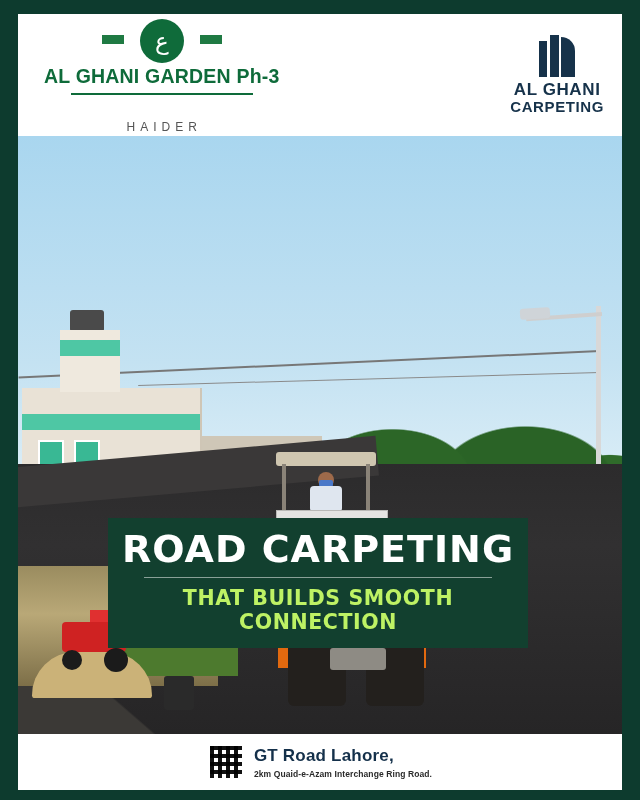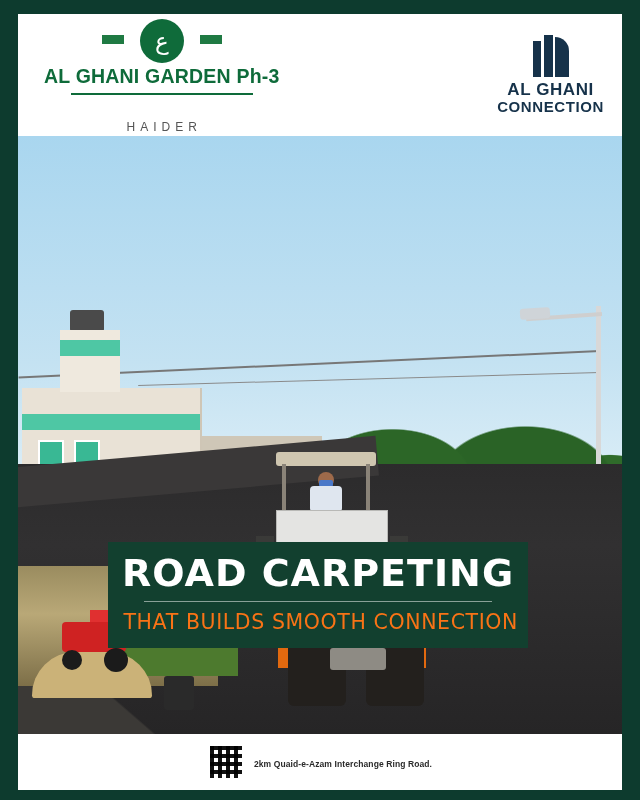--- a/index.html
+++ b/index.html
@@ -255,26 +255,25 @@
   .caption h1 {
     color: #ffffff;
     font-size: 38px;
     letter-spacing: 1px;
     font-weight: bold;
     line-height: 1.02;
     font-family: "DejaVu Sans", sans-serif;
   }
   .caption .rule { height: 1px; background: rgba(255,255,255,.5); margin: 8px 26px; }
   .caption h2 {
-    color: #f97316;
+    color: #bef264;
     font-size: 20.5px;
-    font-weight: normal;
+    font-weight: bold;
     letter-spacing: 0.6px;
     font-family: "DejaVu Sans", sans-serif;
-    text-align: right;
   }
   
   .footer {
     height: 56px;
     background: #ffffff;
     display: flex;
     align-items: center;
     justify-content: center;
     gap: 10px;
     flex: none;
@@ -309,21 +308,21 @@
       <div class="brand-sub">HAIDER</div>
     </div>
 
     <div class="brand-right">
       <div class="dev-mark">
         <i class="a"></i>
           <i class="b"></i>
           <i class="c"></i>
       </div>
       <div class="dev-name">AL GHANI</div>
-      <div class="dev-name2">CONNECTION</div>
+      <div class="dev-name2">CARPETING</div>
     </div>
   </div>
 
   <div class="photo">
     <div class="sky"></div>
     <div class="wire"></div>
     <div class="wire2"></div>
     <div class="treeline"></div>
 
     <div class="building">
@@ -384,17 +383,18 @@
     <div class="caption">
       <h1>ROAD CARPETING</h1>
       <div class="rule"></div>
       <h2>THAT BUILDS SMOOTH CONNECTION</h2>
     </div>
   </div>
 
   <div class="footer">
     <div class="qr"></div>
     <div class="footer-text">
+      <div class="footer-title">GT Road Lahore,</div>
       <div class="footer-sub">2km Quaid-e-Azam Interchange Ring Road.</div>
     </div>
   </div>
 
 </div>
 
 </body></html>

